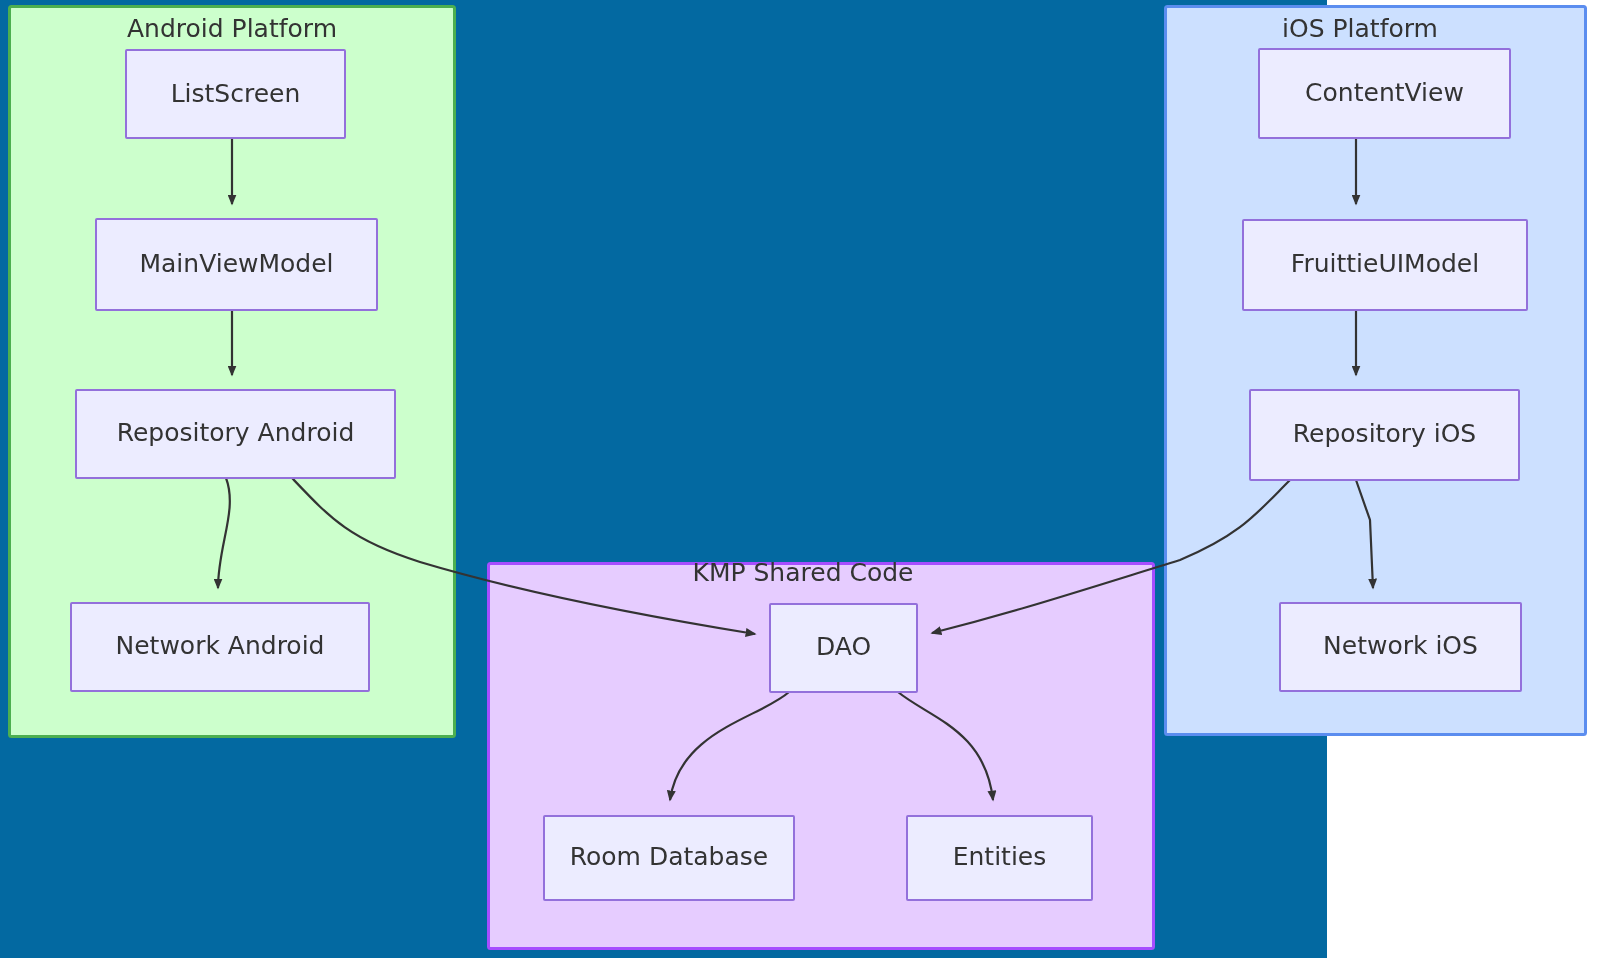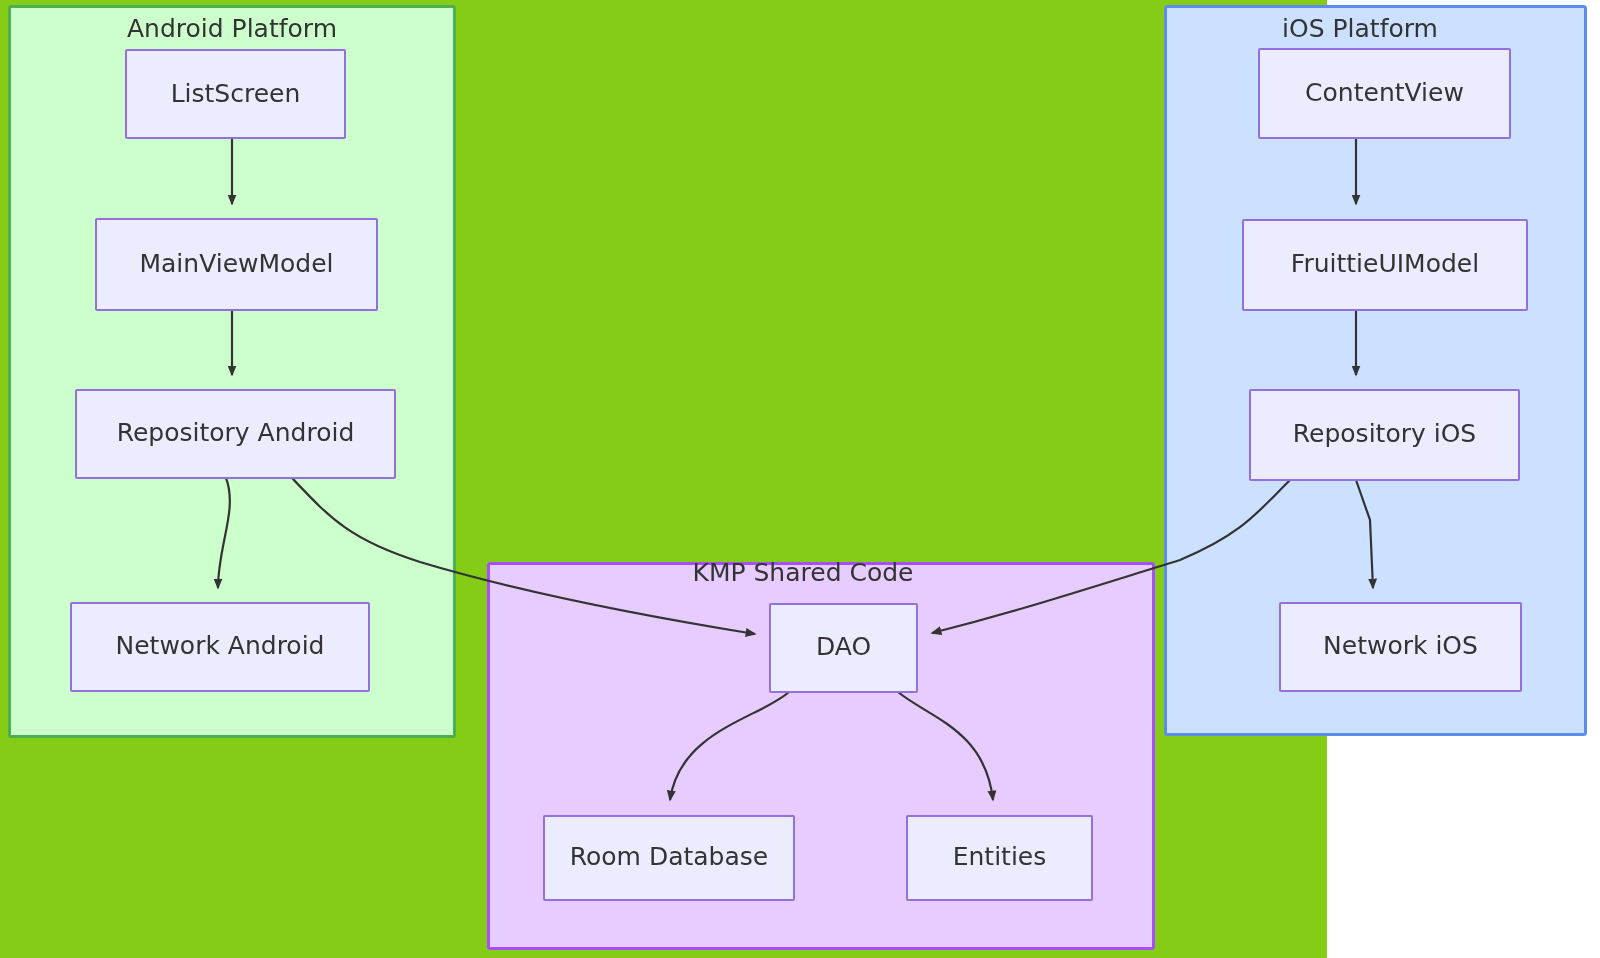--- a/index.html
+++ b/index.html
@@ -10,21 +10,21 @@
   body {
     width: 1600px;
     height: 958px;
     overflow: hidden;
     font-family: "DejaVu Sans", "Liberation Sans", sans-serif;
   }
   #diagram-root {
     position: relative;
     width: 1327px;
     height: 958px;
-    background: #84cc16;
+    background: #0369a1;
   }
   svg#flow {
     display: block;
     width: 1600px;
     height: 958px;
   }
   .cluster-rect {
     stroke-width: 3px;
   }
   .cluster-label {

